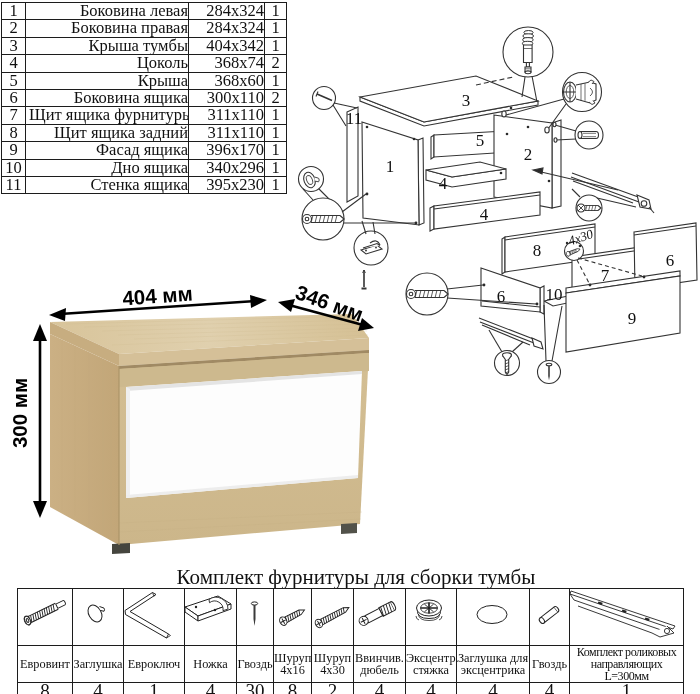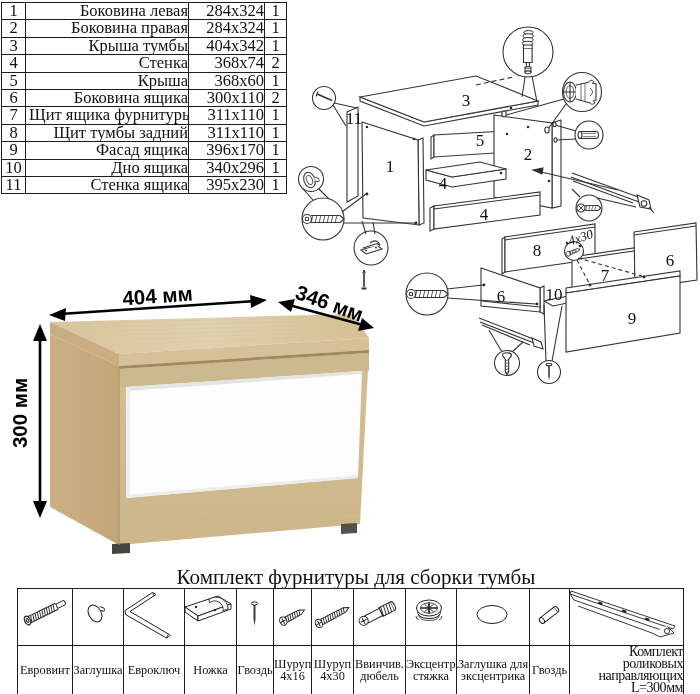--- a/index.html
+++ b/index.html
@@ -14,21 +14,21 @@
   #parts td.nm{padding-left:3px;}
   #parts td.sz{padding-left:1px;}
   
   #hwt-title{position:absolute;left:0;top:565px;width:712px;text-align:center;
              font-size:21px;color:#111;}
   #hw{position:absolute;left:17px;top:588px;width:666px;height:101px;table-layout:fixed;}
   #hw td{border:1.8px solid #1c1c1c;padding:0;text-align:center;color:#111;}
   #hw td.ic{height:55.5px;}
   #hw td.nm{font-size:12.3px;line-height:12.2px;height:23.5px;}
   #hw td.qt{font-size:19px;line-height:15.5px;height:15.5px;}
-  #hw td.sm{font-size:14px;letter-spacing:-0.45px;text-align:right;}
+  #hw td.sm{font-size:12px;letter-spacing:-0.45px;}
 </style>
 </head>
 <body>
 <div id="page">
 
 <svg id="art" width="700" height="694" viewBox="0 0 700 694" style="position:absolute;left:0;top:0">
   <defs>
     <linearGradient id="woodTop" x1="0" y1="0" x2="1" y2="0">
       <stop offset="0" stop-color="#d8c49a"></stop>
           <stop offset="0.5" stop-color="#e0d0ae"></stop>
@@ -426,21 +426,21 @@
           <td class="n">1</td>
         </tr>
  <tr>
           <td class="n">3</td>
           <td class="nm">Крыша тумбы</td>
           <td class="sz">404x342</td>
           <td class="n">1</td>
         </tr>
  <tr>
           <td class="n">4</td>
-          <td class="nm" style="padding-left:23px">Стенка</td>
+          <td class="nm" style="padding-left:23px">Цоколь</td>
           <td class="sz">368x74</td>
           <td class="n">2</td>
         </tr>
  <tr>
           <td class="n">5</td>
           <td class="nm" style="padding-left:23px">Крыша</td>
           <td class="sz">368x60</td>
           <td class="n">1</td>
         </tr>
  <tr>
@@ -450,21 +450,21 @@
           <td class="n">2</td>
         </tr>
  <tr>
           <td class="n">7</td>
           <td class="nm">Щит ящика фурнитуры</td>
           <td class="sz">311x110</td>
           <td class="n">1</td>
         </tr>
  <tr>
           <td class="n">8</td>
-          <td class="nm">Щит тумбы задний</td>
+          <td class="nm">Щит ящика задний</td>
           <td class="sz">311x110</td>
           <td class="n">1</td>
         </tr>
  <tr>
           <td class="n">9</td>
           <td class="nm" style="padding-left:14px">Фасад ящика</td>
           <td class="sz">396x170</td>
           <td class="n">1</td>
         </tr>
  <tr>

